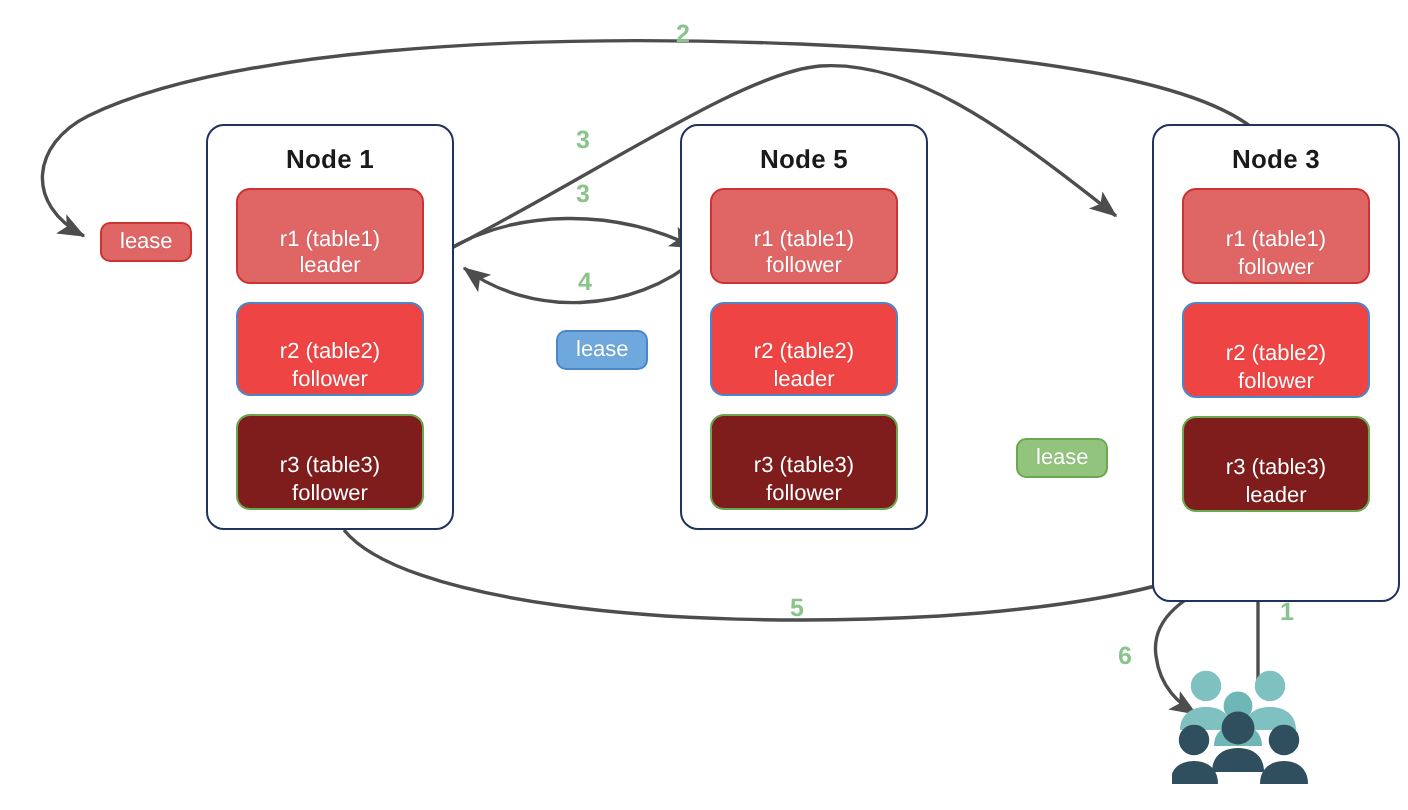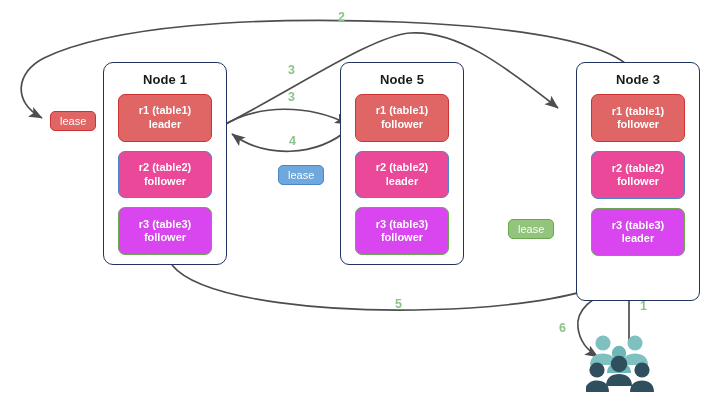--- a/index.html
+++ b/index.html
@@ -44,33 +44,32 @@
     letter-spacing: 0.1px;
   }
   .replica {
     box-sizing: border-box;
     width: 94px;
     height: 48px;
     border-radius: 7px;
     display: flex;
     flex-direction: column;
     align-items: center;
-    justify-content: center;
+    justify-content: flex-end;
     color: #ffffff;
     font-size: 11px;
     line-height: 13.5px;
     margin-bottom: 9px;
     text-align: center;
     text-shadow: 0 0 1px rgba(0,0,0,0.10);
-    font-weight: bold;
   }
   .replica .rl { display: block; }
   .rep-red   { background: #e06666; border: 1.4px solid #cc3333; }
-  .rep-blue  { background: #ec4899; border: 1.4px solid #4a86c8; }
-  .rep-green { background: #d946ef; border: 1.4px solid #6aa84f; }
+  .rep-blue  { background: #ef4444; border: 1.4px solid #4a86c8; }
+  .rep-green { background: #7f1d1d; border: 1.4px solid #6aa84f; }
 
   .lease {
     position: absolute;
     box-sizing: border-box;
     border-radius: 5px;
     color: #ffffff;
     font-size: 11px;
     display: flex;
     align-items: center;
     justify-content: flex-end;
@@ -113,21 +112,21 @@
 
     <path d="M 350,128 C 316,158 264,158 232,134" fill="none" stroke="#4d4d4d" stroke-width="1.7" marker-end="url(#ah)"></path>
 
     <path d="M 172,265 C 200,300 330,316 470,308 C 560,302 610,288 634,268" fill="none" stroke="#4d4d4d" stroke-width="1.7" marker-end="url(#ah)"></path>
 
     <path d="M 629,345 L 629,270" fill="none" stroke="#4d4d4d" stroke-width="1.7" marker-end="url(#ah)"></path>
 
     <path d="M 640,272 C 612,292 574,300 578,328 C 580,344 590,352 598,357" fill="none" stroke="#4d4d4d" stroke-width="1.7" marker-end="url(#ah)"></path>
   </svg>
 
-  <div class="node-box" style="left:103px; top:62px; width:124px; height:203px;border-radius:10px;">
+  <div class="node-box" style="left:103px; top:62px; width:124px; height:203px;">
     <div class="node-title">Node 1</div>
     <div class="replica rep-red">
       <span class="rl">r1 (table1)</span>
       <span class="rl">leader</span>
     </div>
     <div class="replica rep-blue">
       <span class="rl">r2 (table2)</span>
       <span class="rl">follower</span>
     </div>
     <div class="replica rep-green">

